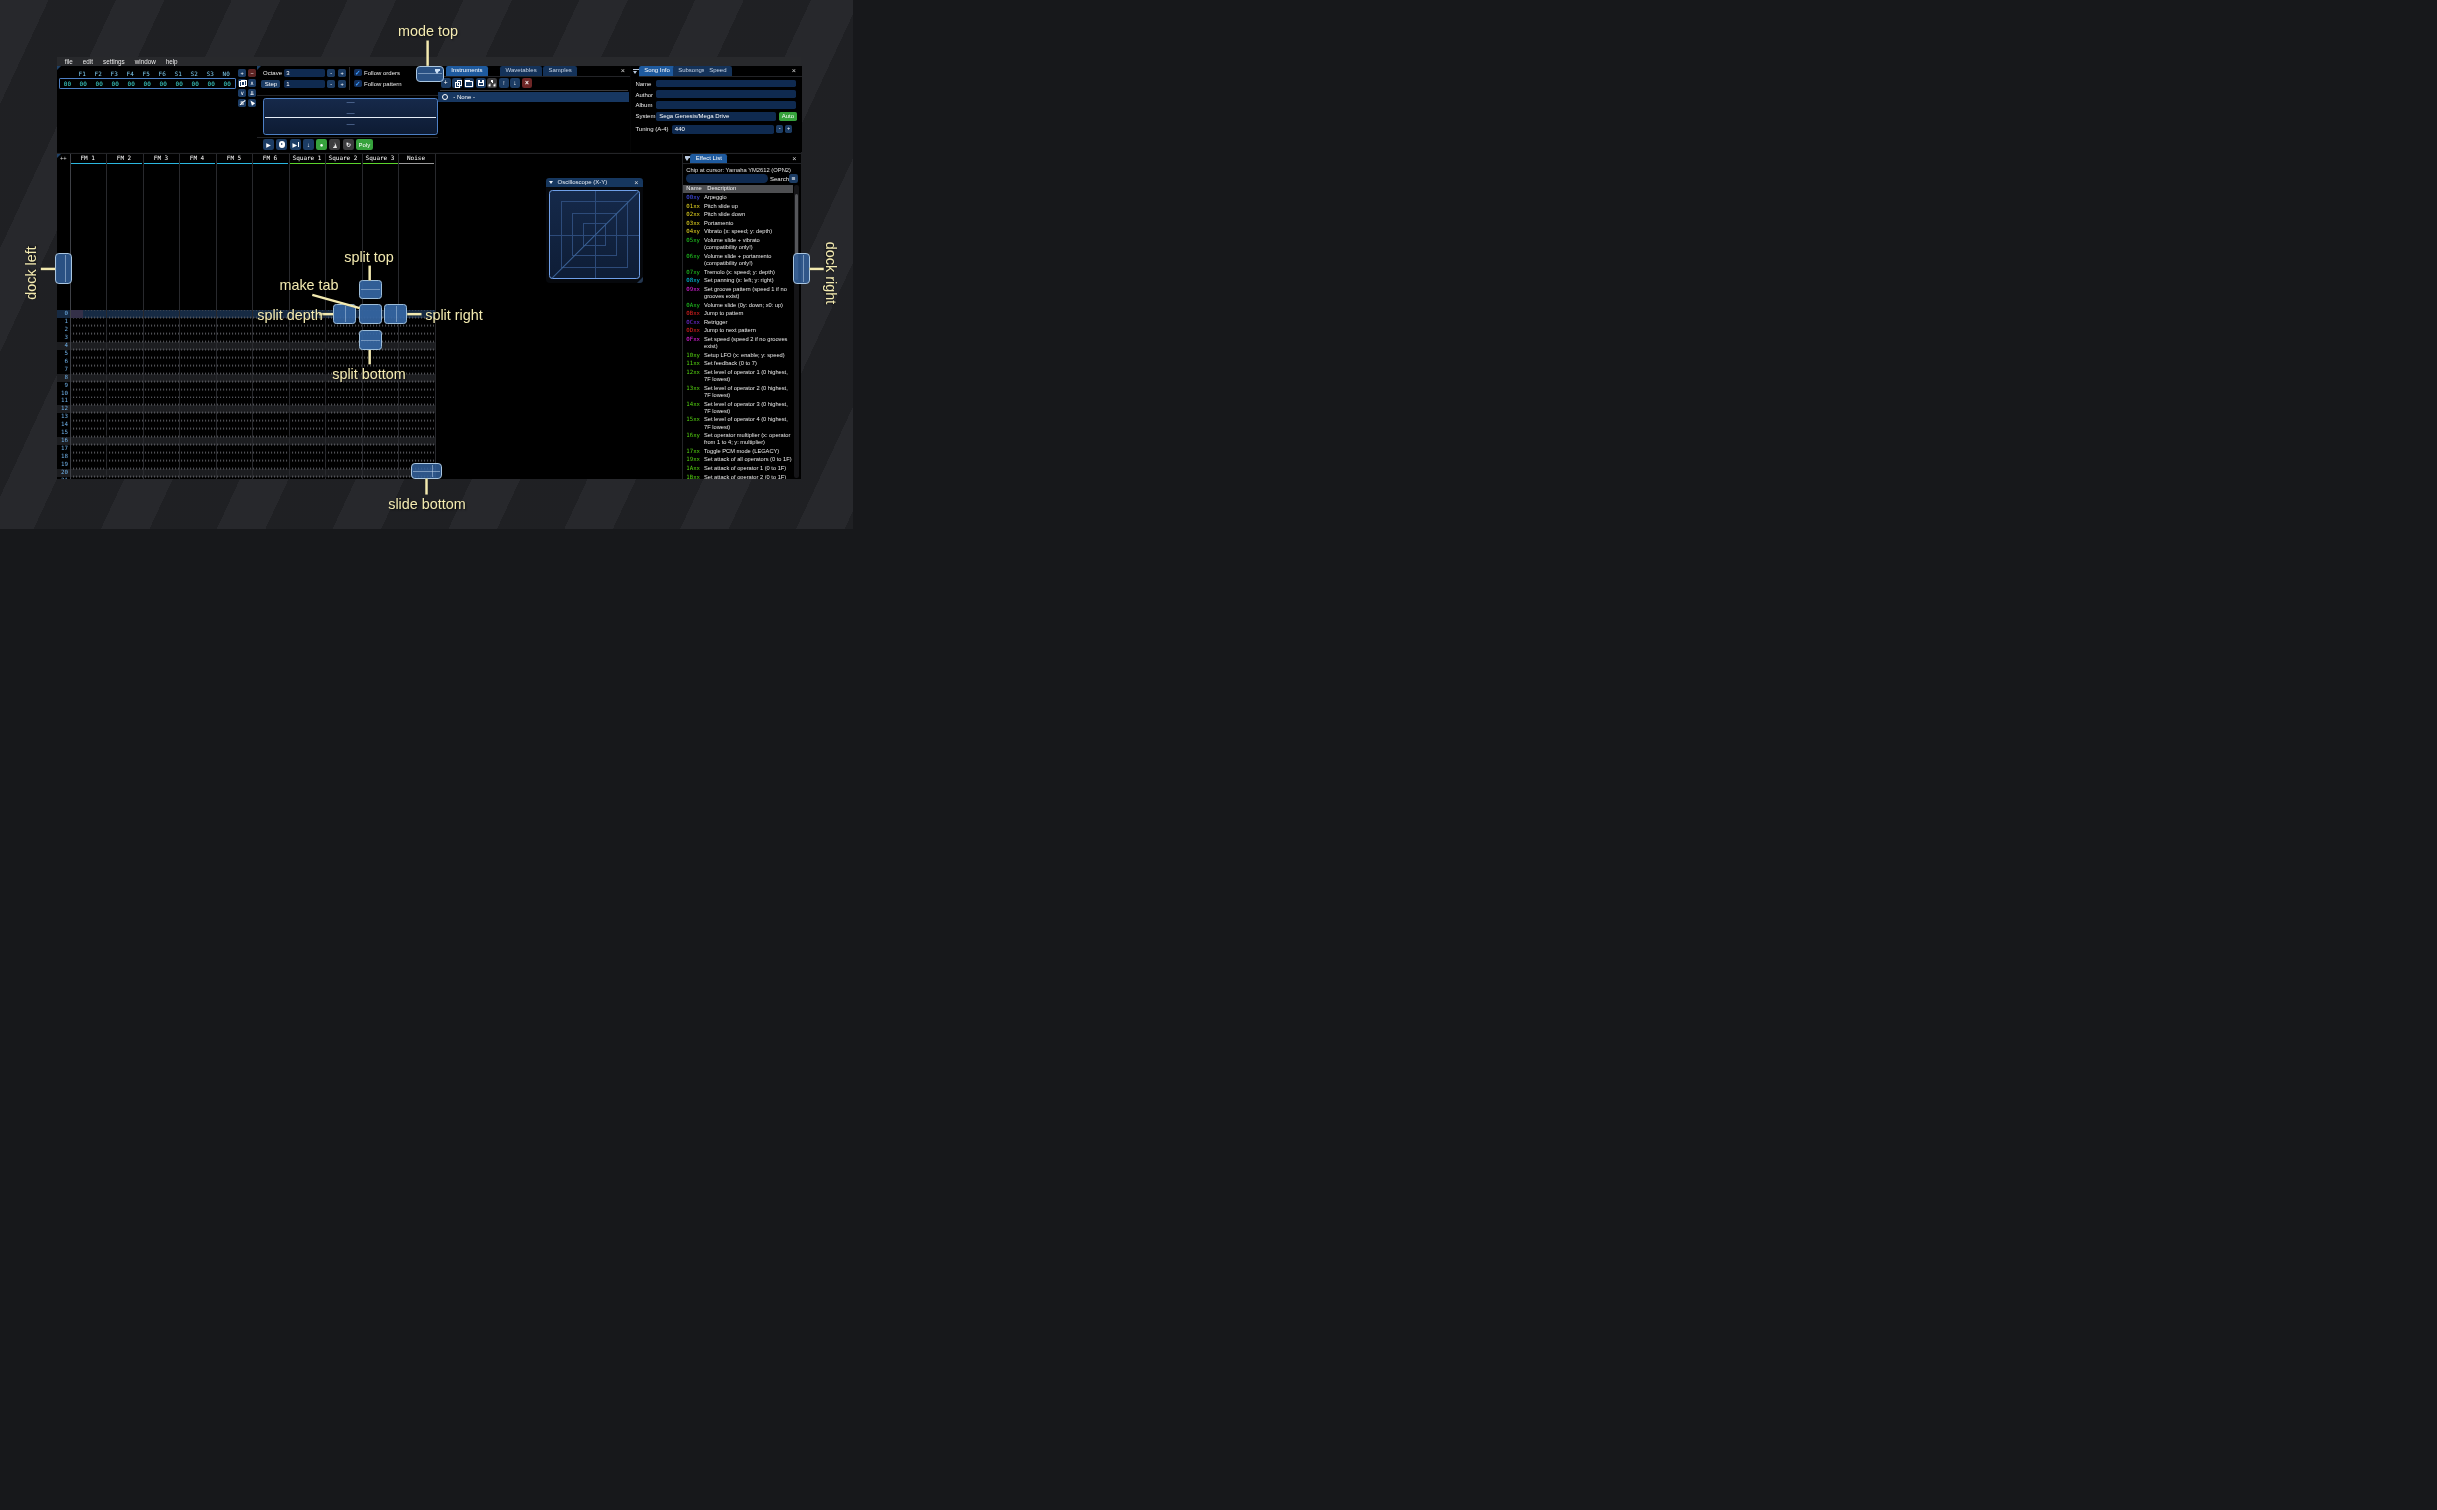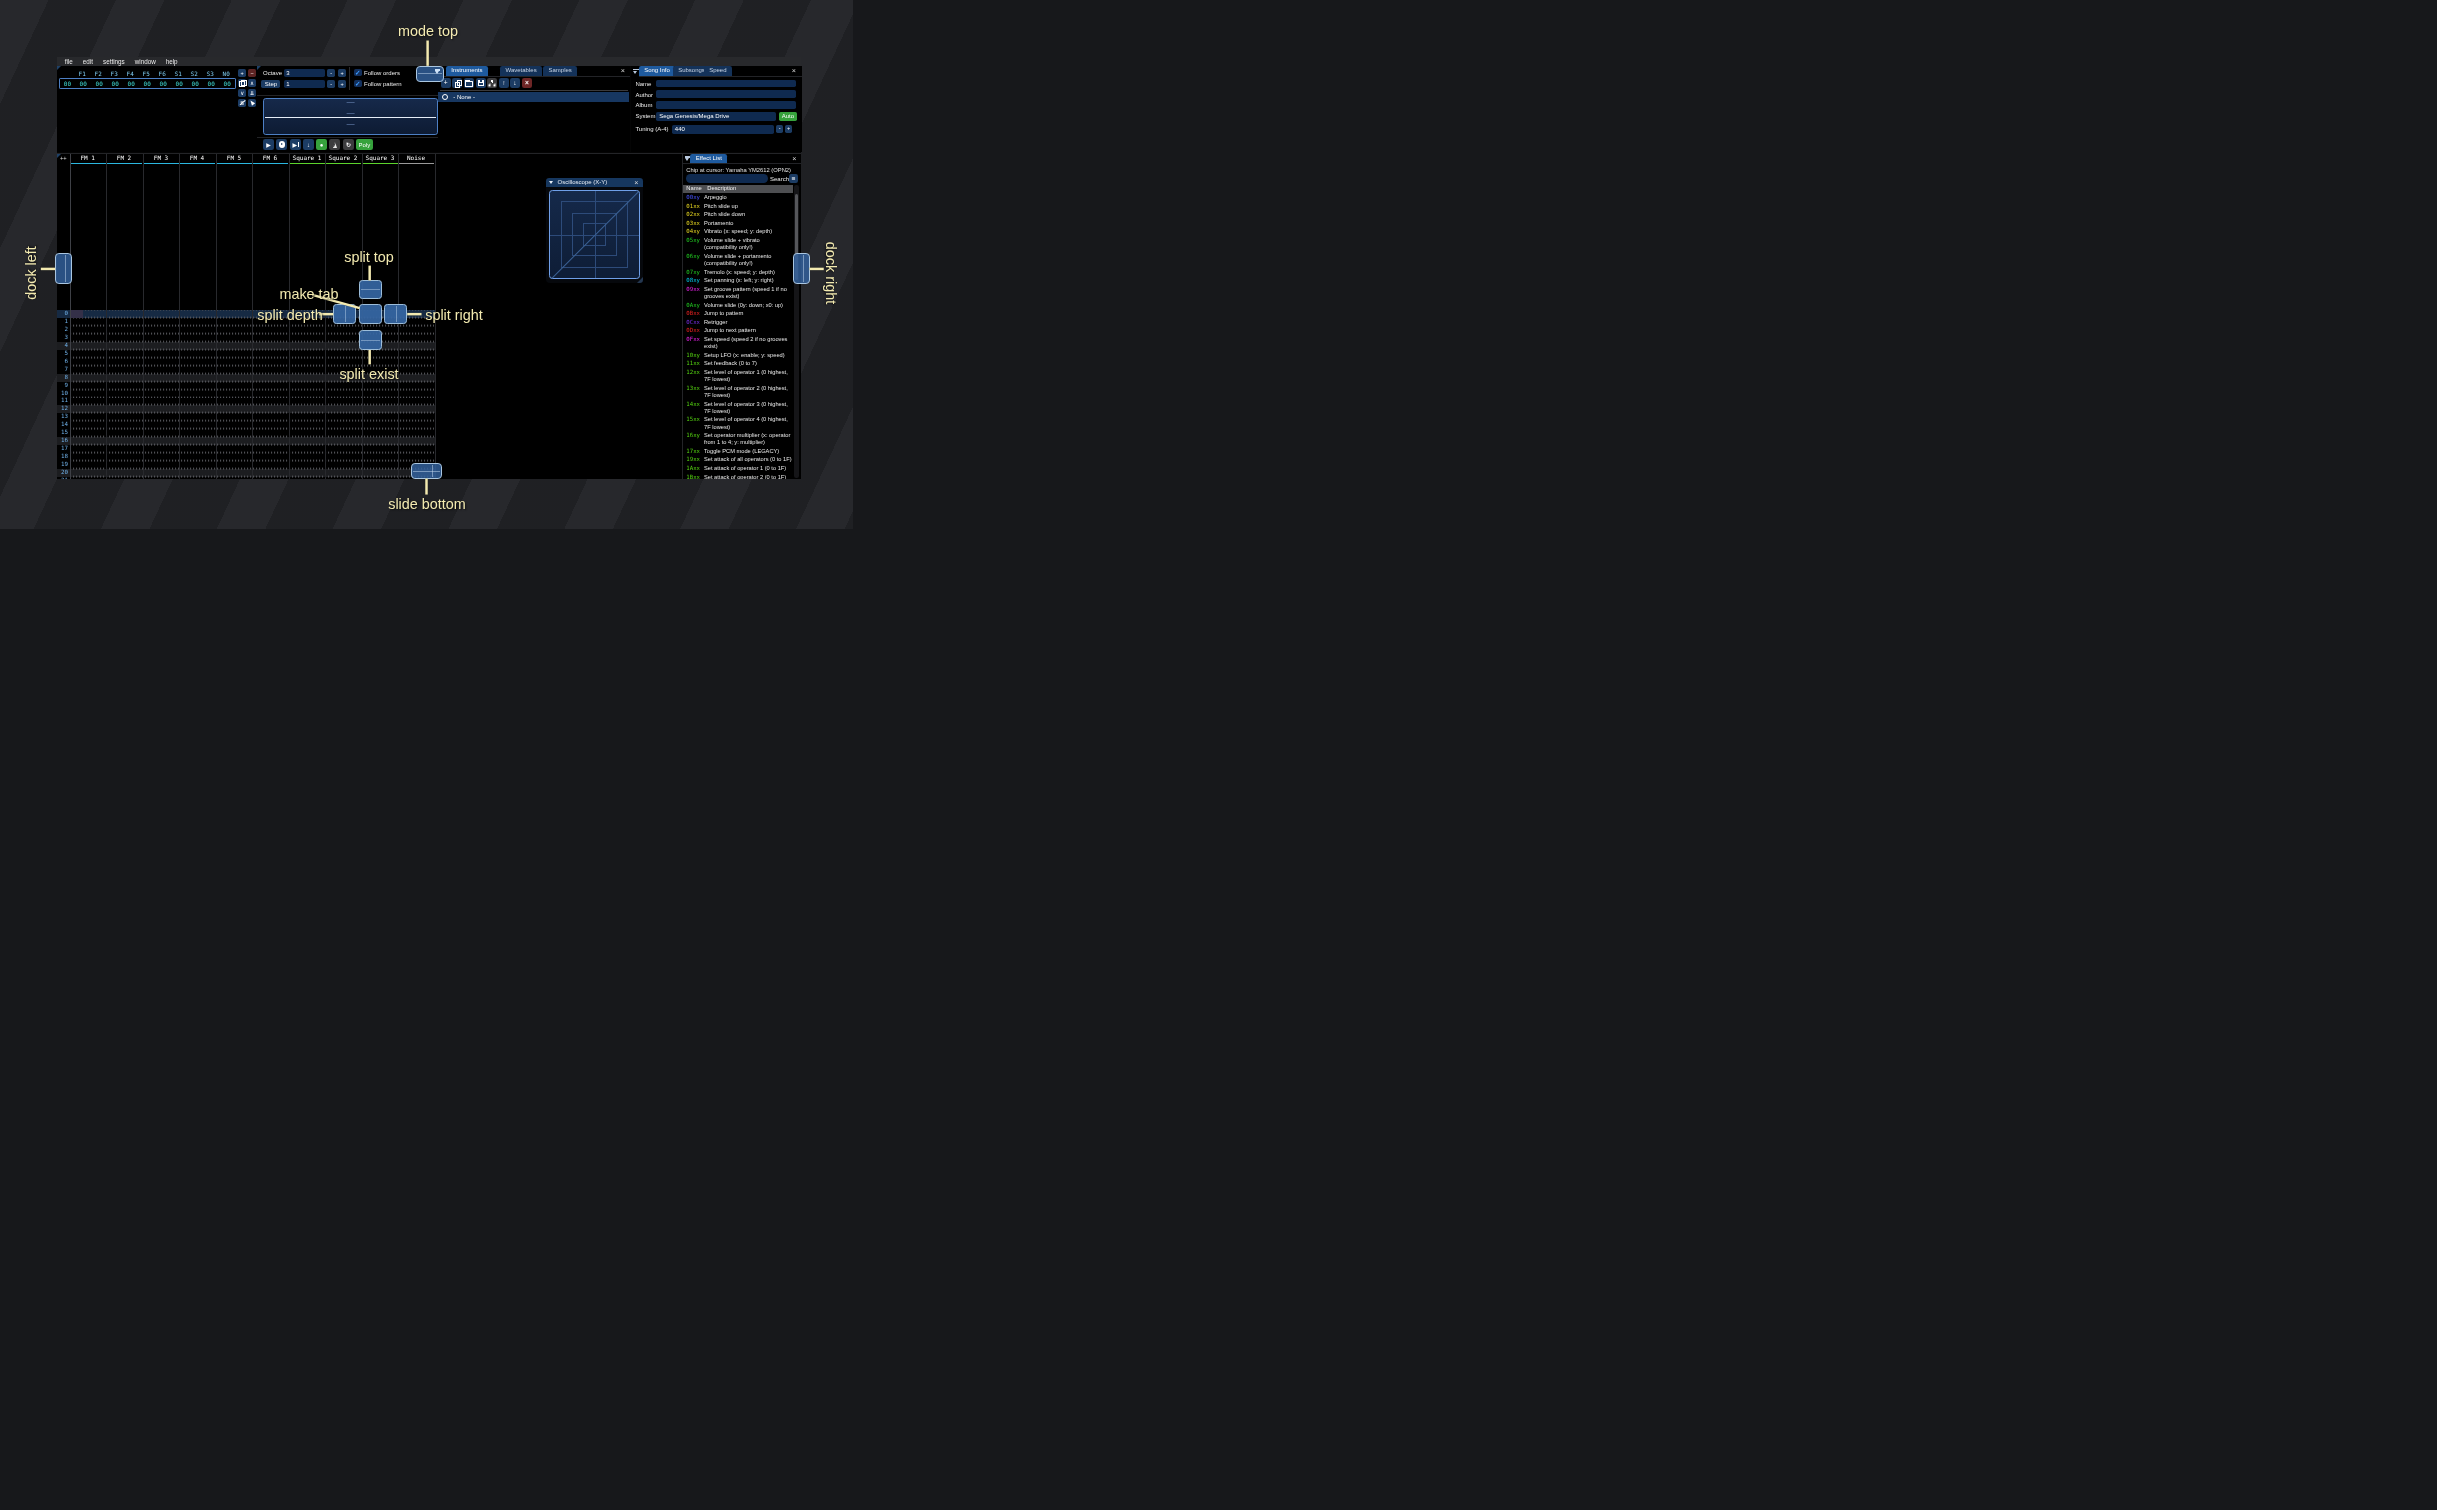--- a/index.html
+++ b/index.html
@@ -567,18 +567,18 @@
       <line x1="738" y1="569" x2="764" y2="569"></line>
       <line x1="670" y1="634" x2="670" y2="660"></line>
     </g>
   </svg>
 
   <div class="dock-label" style="left:428px;top:31px">mode top</div>
   <div class="dock-label" style="left:427px;top:504px">slide bottom</div>
   <div class="dock-label rl" style="left:31px;top:273px">dock left</div>
   <div class="dock-label rr" style="left:831px;top:273px">dock right</div>
   <div class="dock-label" style="left:369px;top:257px">split top</div>
-  <div class="dock-label" style="left:309px;top:294px">make tab</div>
+  <div class="dock-label" style="left:309px;top:285px">make tab</div>
   <div class="dock-label" style="left:290px;top:315px">split depth</div>
   <div class="dock-label" style="left:454px;top:315px">split right</div>
-  <div class="dock-label" style="left:369px;top:374px">split exist</div>
+  <div class="dock-label" style="left:369px;top:374px">split bottom</div>
 </div>
 
 
 </body></html>

